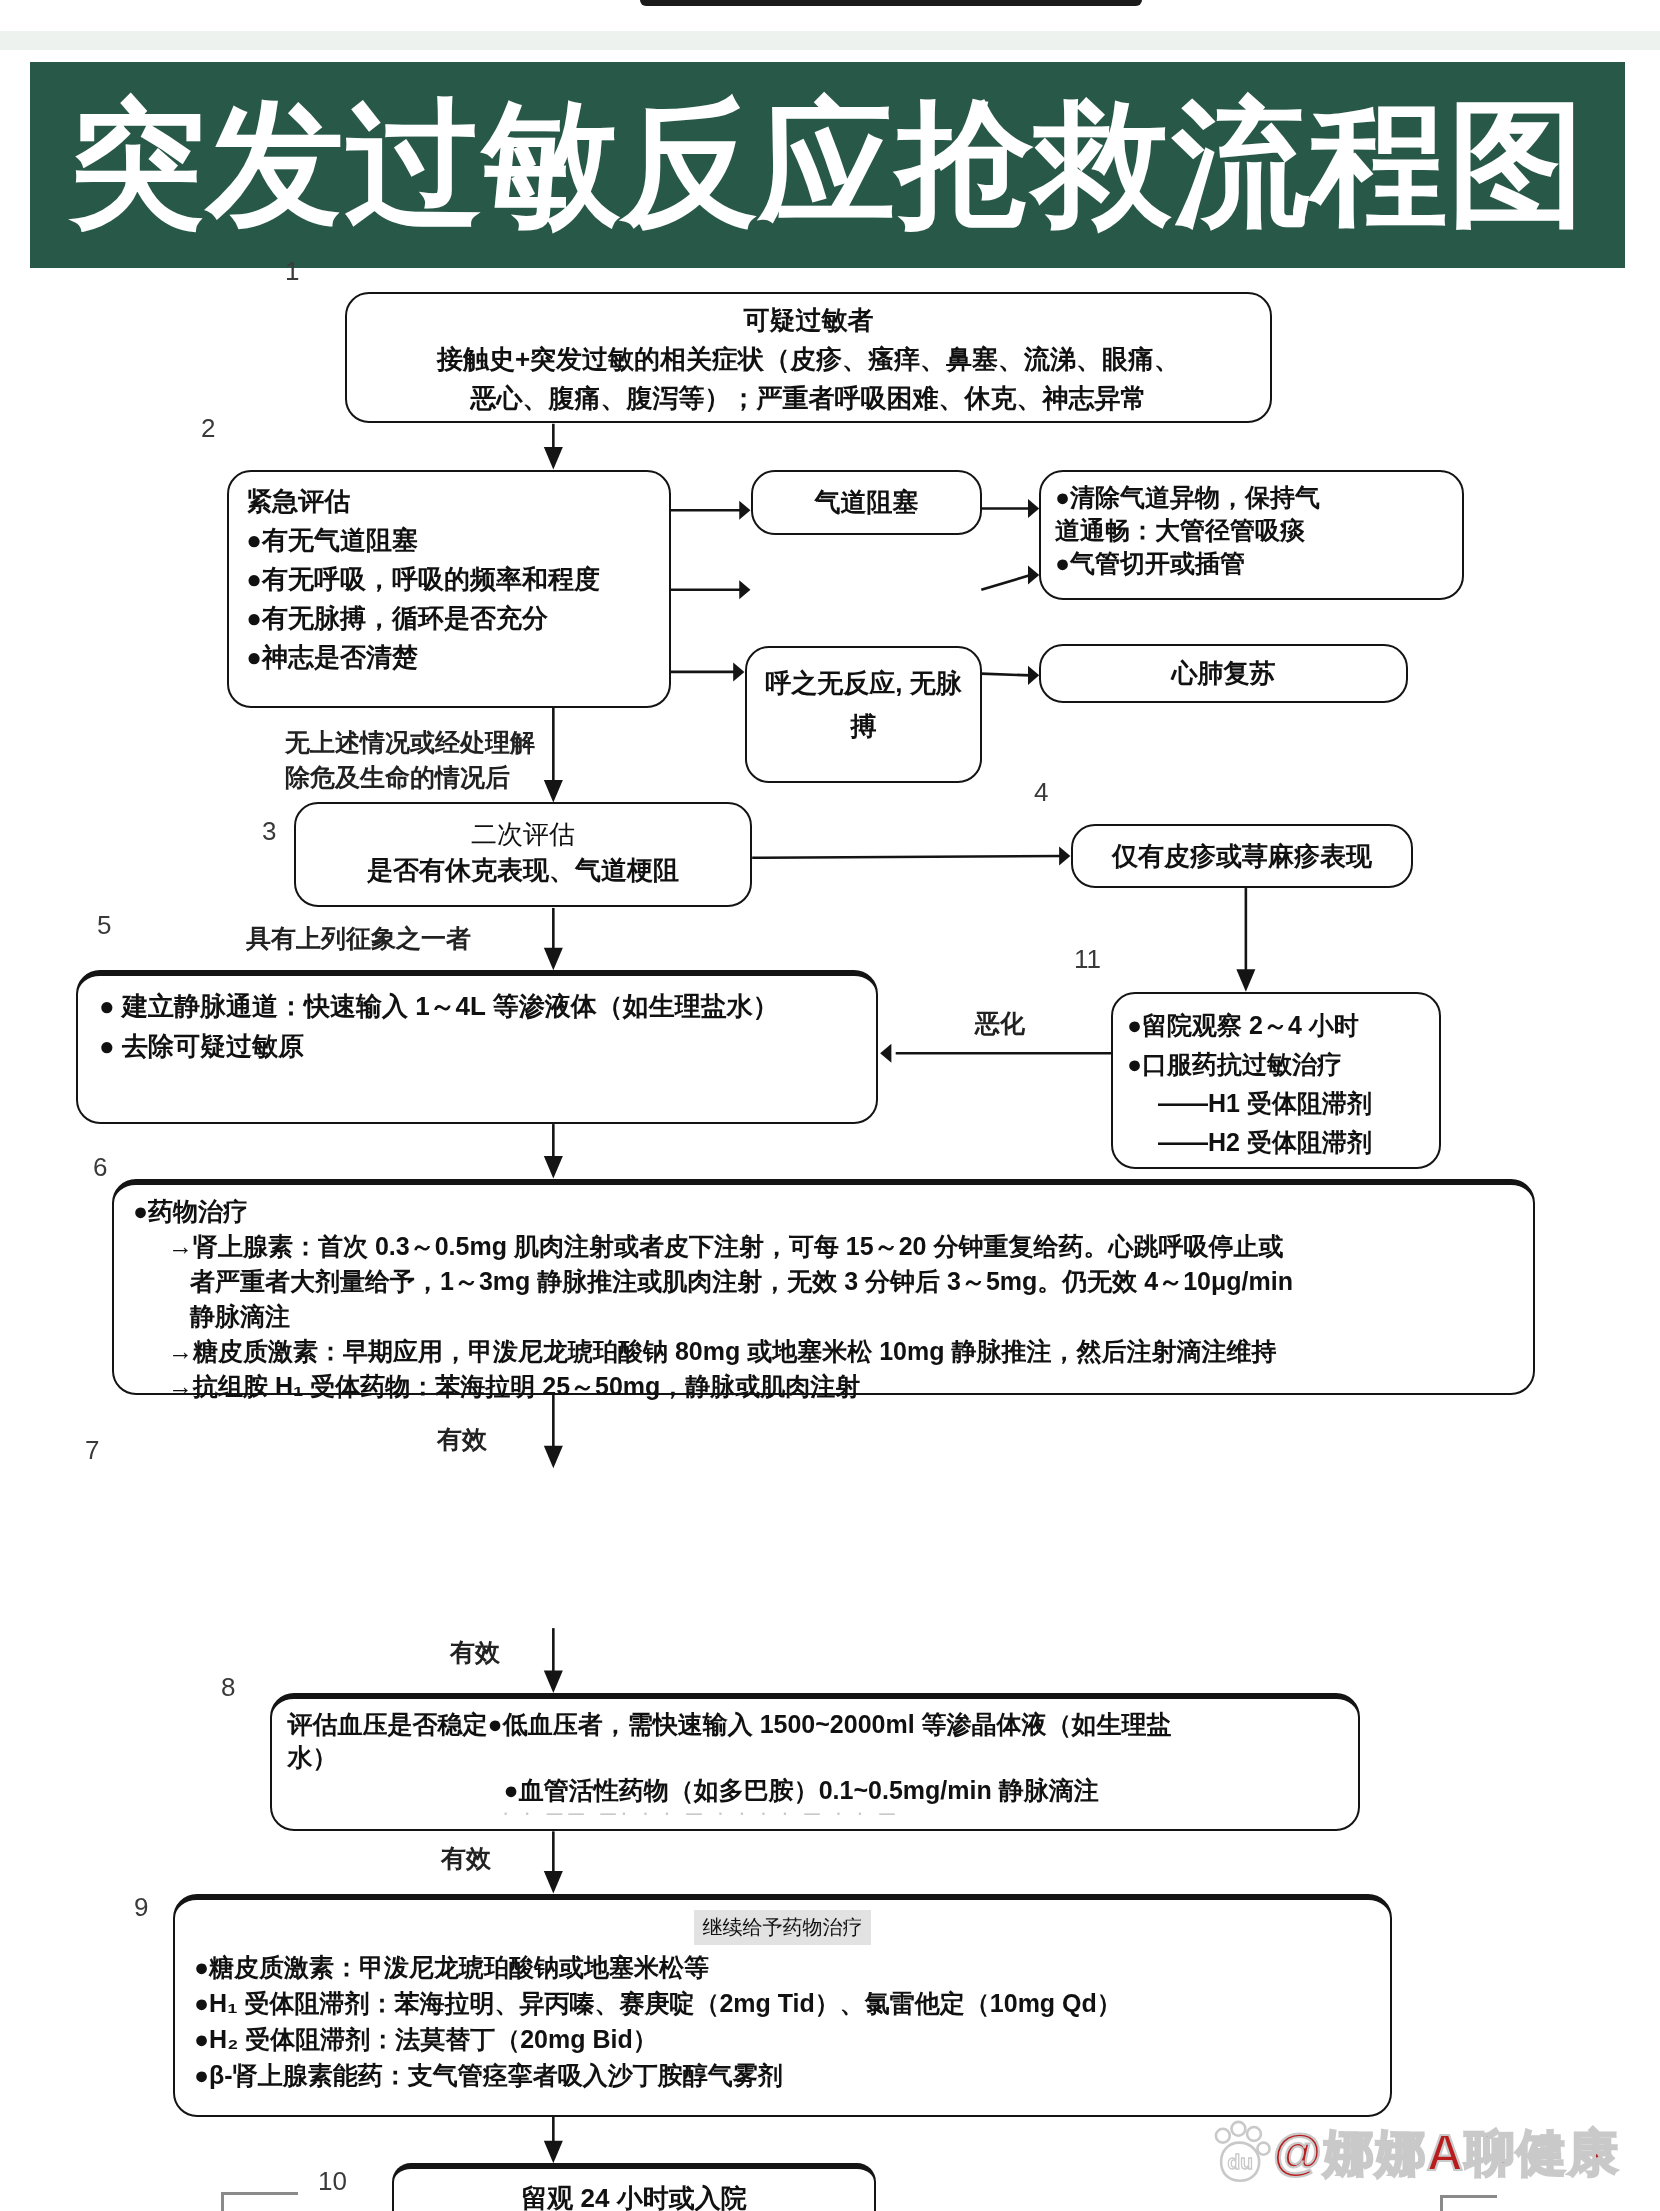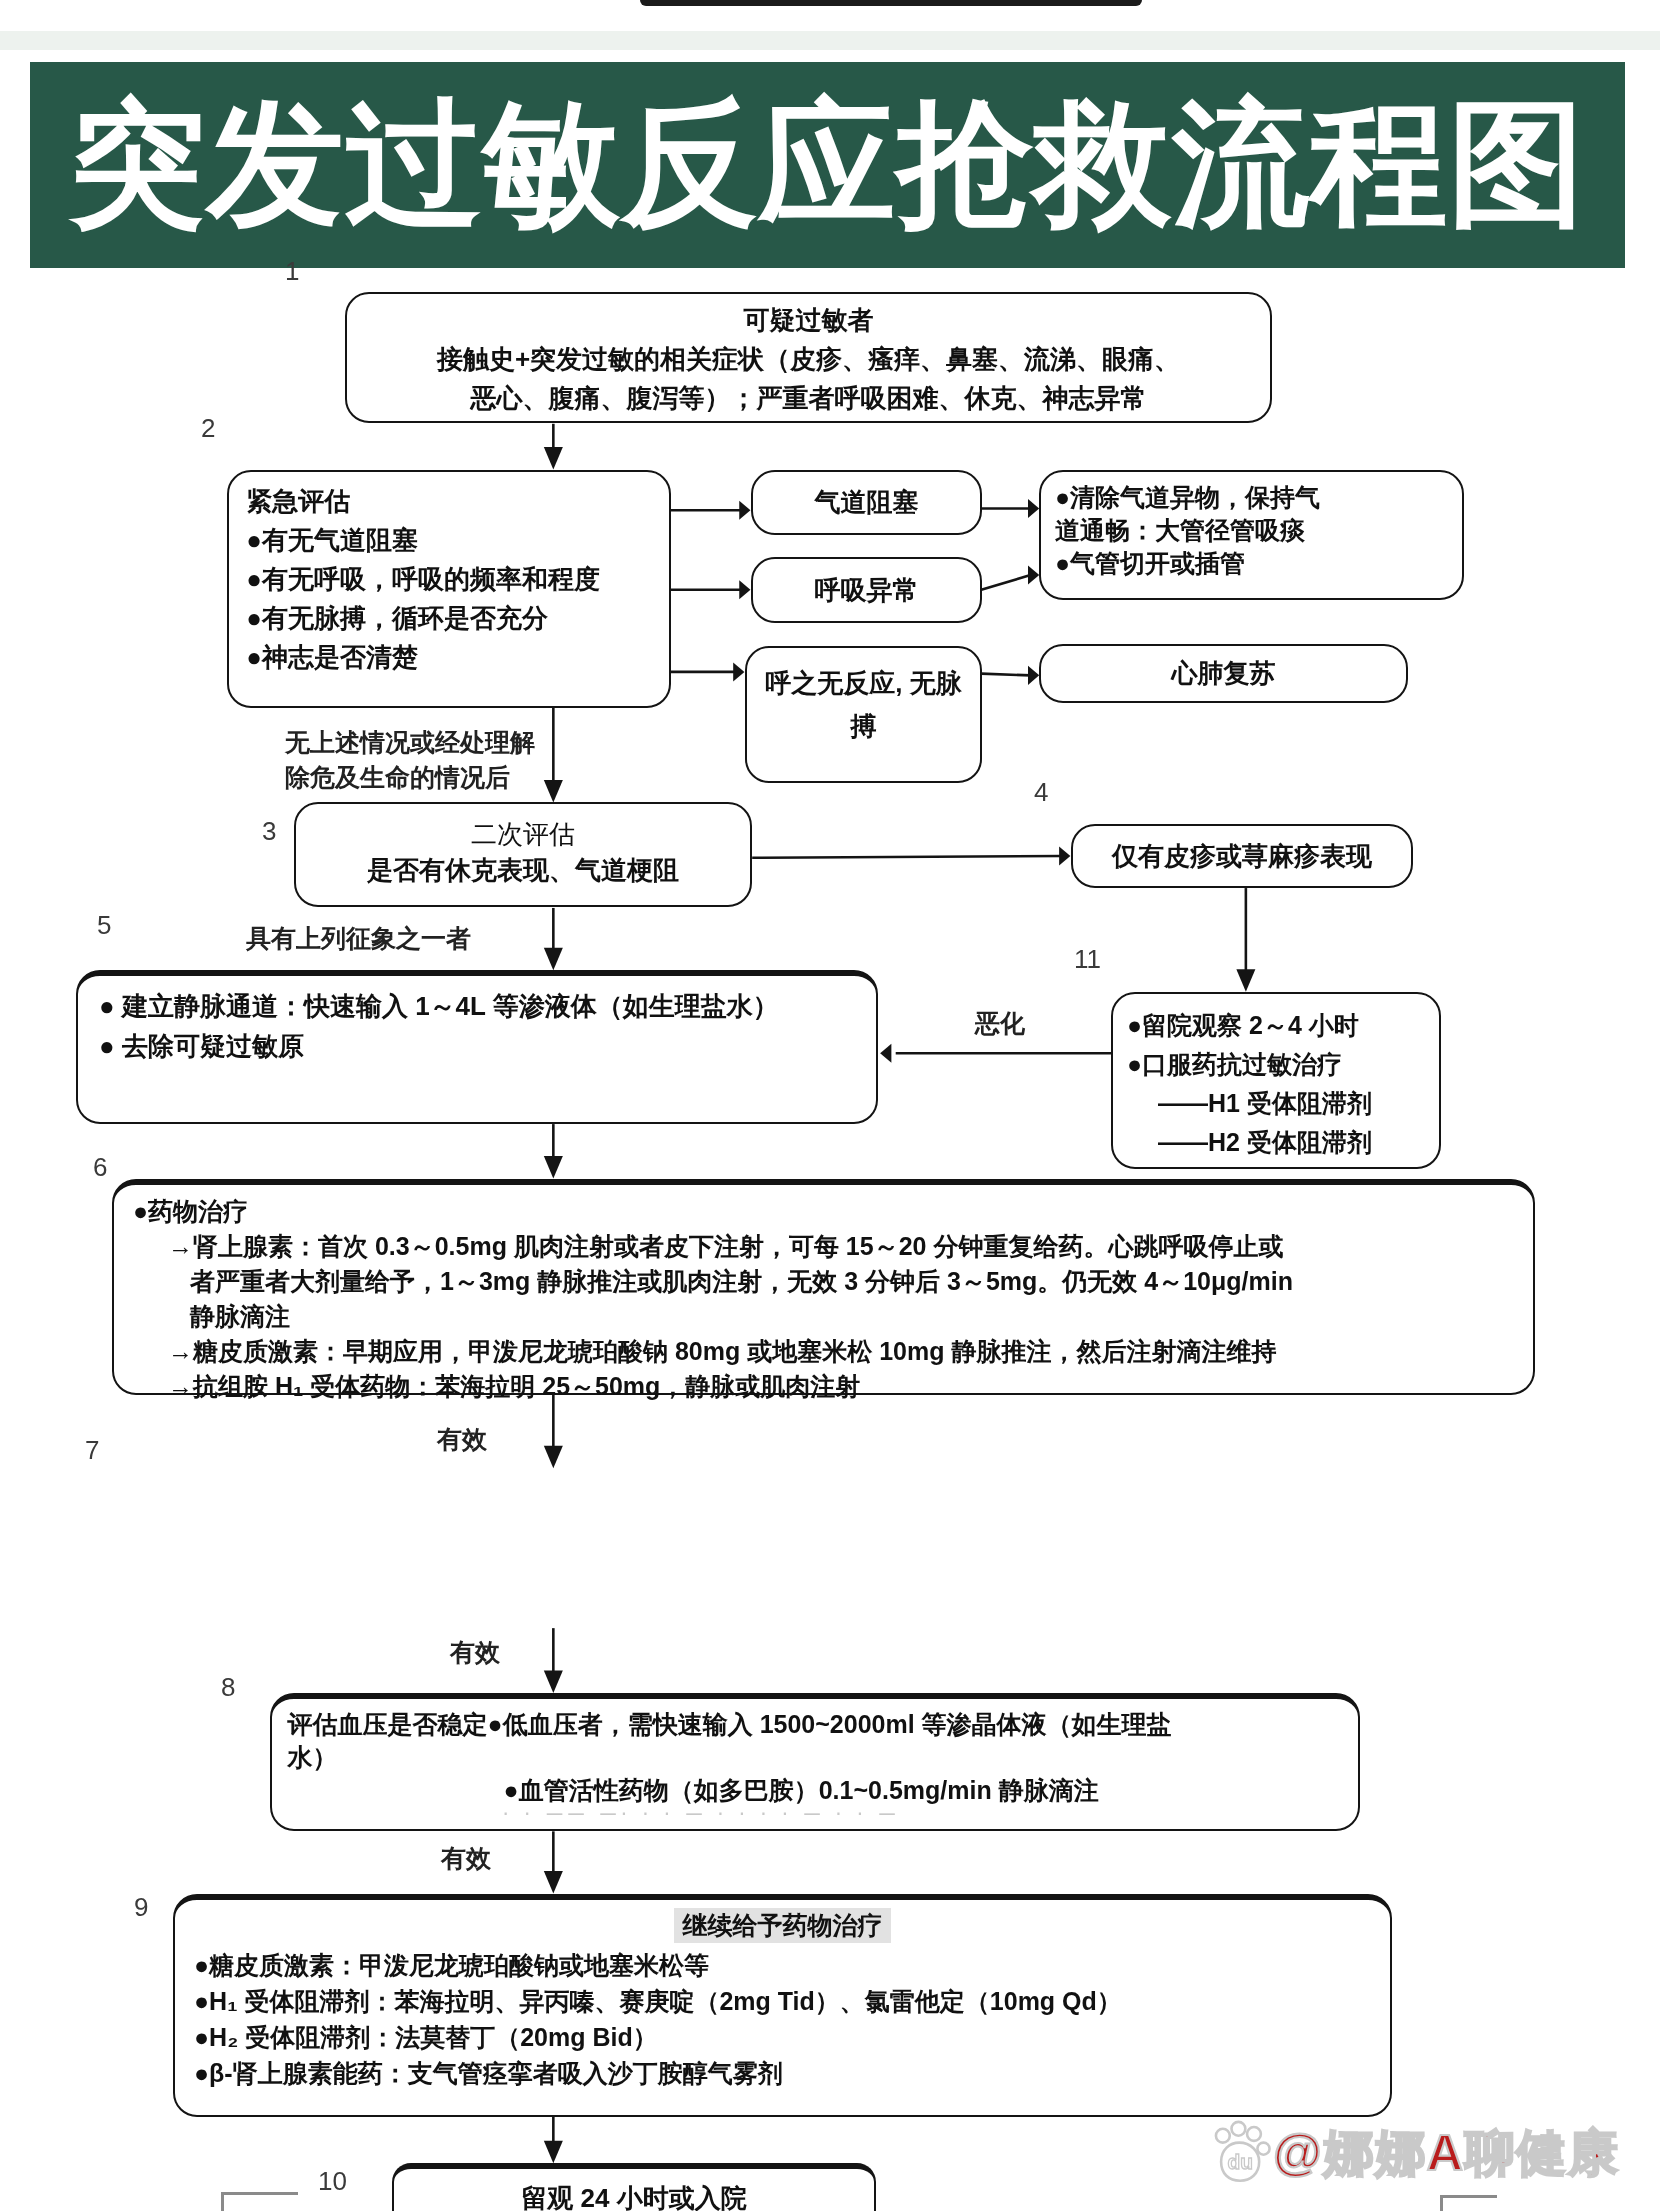--- a/index.html
+++ b/index.html
@@ -38,21 +38,21 @@
   #box8{left:270px;top:1693px;width:1090px;height:138px;font-size:25px;line-height:33px;padding:8.6px 15.6px;}
   #box9{left:173px;top:1894px;width:1219px;height:223px;font-size:25px;line-height:36px;padding:7px 19px;}
   #box10{left:392px;top:2163px;width:484px;height:69px;font-size:26px;text-align:center;padding-top:12px;border-bottom:none;border-radius:19px 19px 0 0;}
   .ind-arrow{padding-left:35px;}
   .ind-cont{padding-left:57px;}
   .ind-b7{padding-left:214px;}
   .ind-b7b{padding-left:144px;}
   .ind-b8{padding-left:216px;}
   .ind-h{padding-left:31px;}
   #box9 .title-wrap{text-align:center;margin-bottom:3.5px;}
-  #box9 .title{display:inline-block;background:#e2e2e2;padding:0 8.6px;font-weight:700;font-size:25px;line-height:35px;}
+  #box9 .title{display:inline-block;background:#e2e2e2;padding:0 8.6px;font-weight:400;font-size:20px;line-height:35px;}
   .faded{opacity:.45;color:#8a8a8a;font-size:15.6px;letter-spacing:6px;height:14px;overflow:hidden;line-height:14px;}
   
   .corner{position:absolute;border-top:3.5px solid #8a8a8a;border-left:3.5px solid #8a8a8a;}
   #corner-left{left:221px;top:2192px;width:74px;height:19px;}
   #corner-right{left:1440px;top:2195px;width:54px;height:16.4px;}
   
   #watermark{left:1209px;top:2120px;display:flex;}
   #watermark .handle{font-size:50px;font-weight:700;color:#b91c1c;-webkit-text-stroke:2.2px #c9c9c9;letter-spacing:1.7px;white-space:nowrap;}
   #watermark .du{fill:#ffffff;stroke:#c9c9c9;stroke-width:1.5px;font-size:24px;font-weight:700;}
   svg#connectors{position:absolute;left:0;top:0;z-index:0;}
@@ -142,23 +142,20 @@
     <div class="ln">●有无气道阻塞</div>
     <div class="ln">●有无呼吸，呼吸的频率和程度</div>
     <div class="ln">●有无脉搏，循环是否充分</div>
     <div class="ln">●神志是否清楚</div>
   </div>
 
   <div class="box" id="box-airway">
     <span>气道阻塞</span>
   </div>
 
-  <div class="box" id="box-breath">
-    <span>呼吸异常</span>
-  </div>
 
   <div class="box center" id="box-noresp">
     <div class="ln">呼之无反应, 无脉</div>
     <div class="ln">搏</div>
   </div>
 
   <div class="box" id="box-clear">
     <div class="ln">●清除气道异物，保持气</div>
     <div class="ln">道通畅：大管径管吸痰</div>
     <div class="ln">●气管切开或插管</div>

